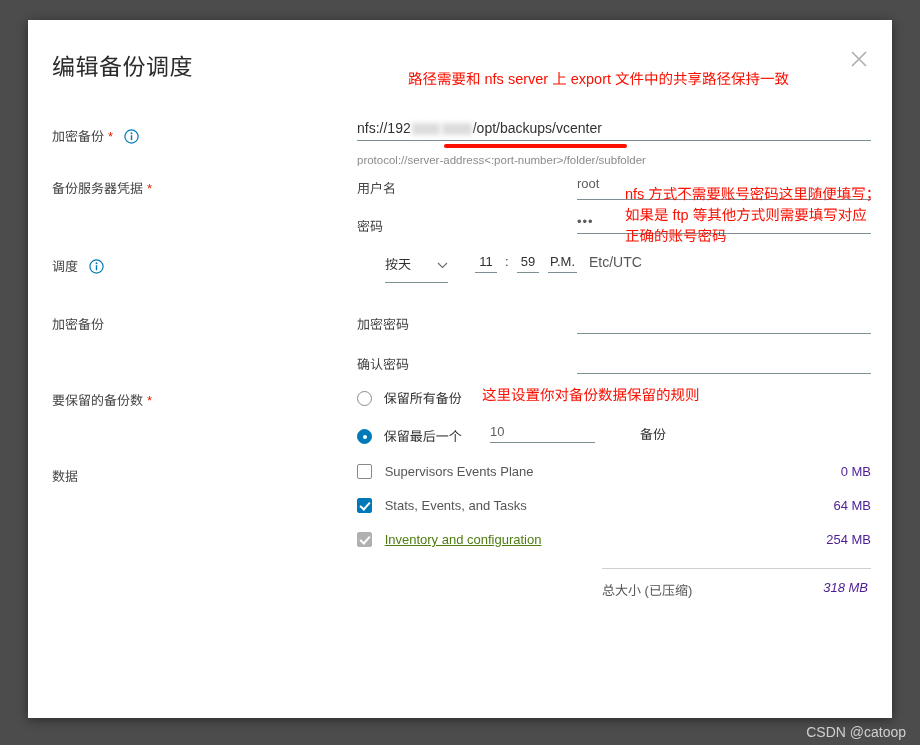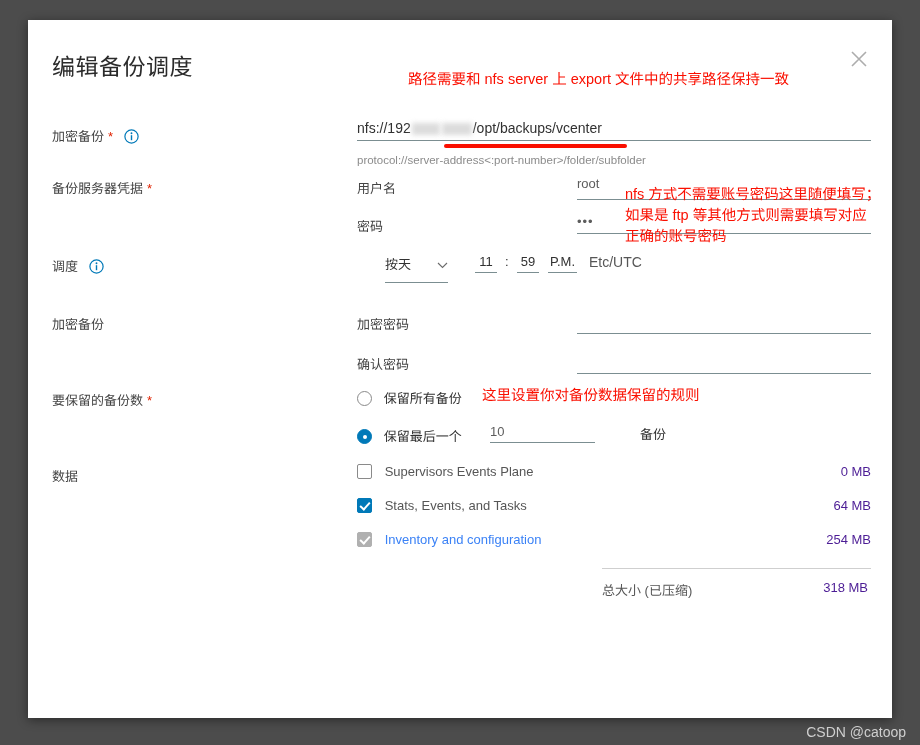--- a/index.html
+++ b/index.html
@@ -120,21 +120,21 @@
     content: "";
     position: absolute;
     left: 4px; top: 1px;
     width: 4px; height: 8px;
     border: solid #fff;
     border-width: 0 2px 2px 0;
     transform: rotate(42deg);
   }
 
   .size { font-size: 13px; color: #4c1d95; }
-  .muted { color: #3b82f6; }
+  .muted { color: #4d7c0f; text-decoration: underline; }
 
   
   .anno {
     position: absolute;
     color: #fa0f00;
     font-size: 14.5px;
     white-space: nowrap;
     line-height: 21px;
     font-family: "Liberation Sans", "DejaVu Sans", sans-serif;
   }
@@ -340,21 +340,21 @@
 
       <div style="position:absolute; left:305px; top:72px; width:514px;">
         <span class="cbox dis"></span>
         <span class="muted" style="margin-left:9px;">Inventory and configuration</span>
         <span class="size" style="float:right;">254 MB</span>
       </div>
 
       <div style="position:absolute; left:550px; top:108px; width:269px; border-top:1px solid #cfcfcf;"></div>
 
       <div style="position:absolute; left:550px; top:120px; color:#565656;">总大小 (已压缩)</div>
-      <div class="size" style="position:absolute; right:0; top:120px;">318 MB</div>
+      <div class="size" style="position:absolute; right:0; top:120px;font-style:italic;">318 MB</div>
     </div>
 
   </div>
 
   <div class="anno" style="left:380px; top:49px;">路径需要和 nfs server 上 export 文件中的共享路径保持一致</div>
 
   <div class="anno" style="left:597px; top:164px;">nfs 方式不需要账号密码这里随便填写；</div>
   <div class="anno" style="left:597px; top:185px;">如果是 ftp 等其他方式则需要填写对应</div>
   <div class="anno" style="left:597px; top:206px;">正确的账号密码</div>
 

